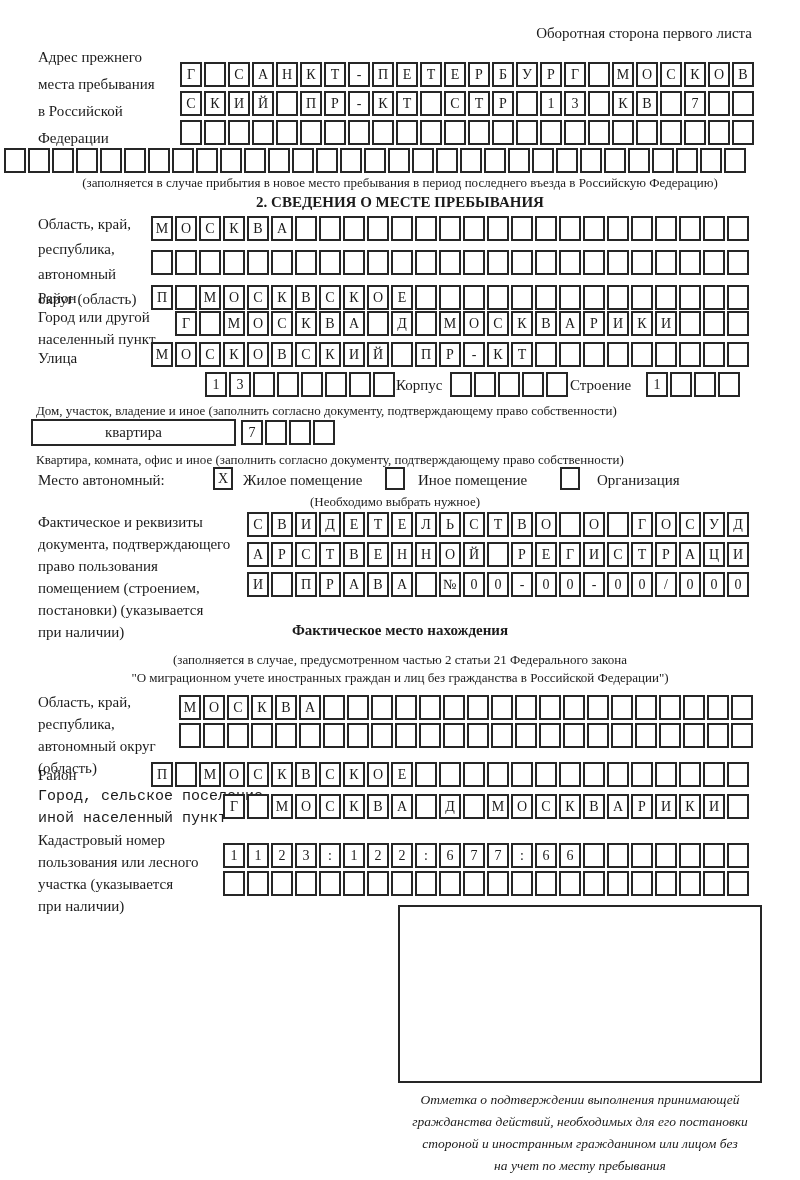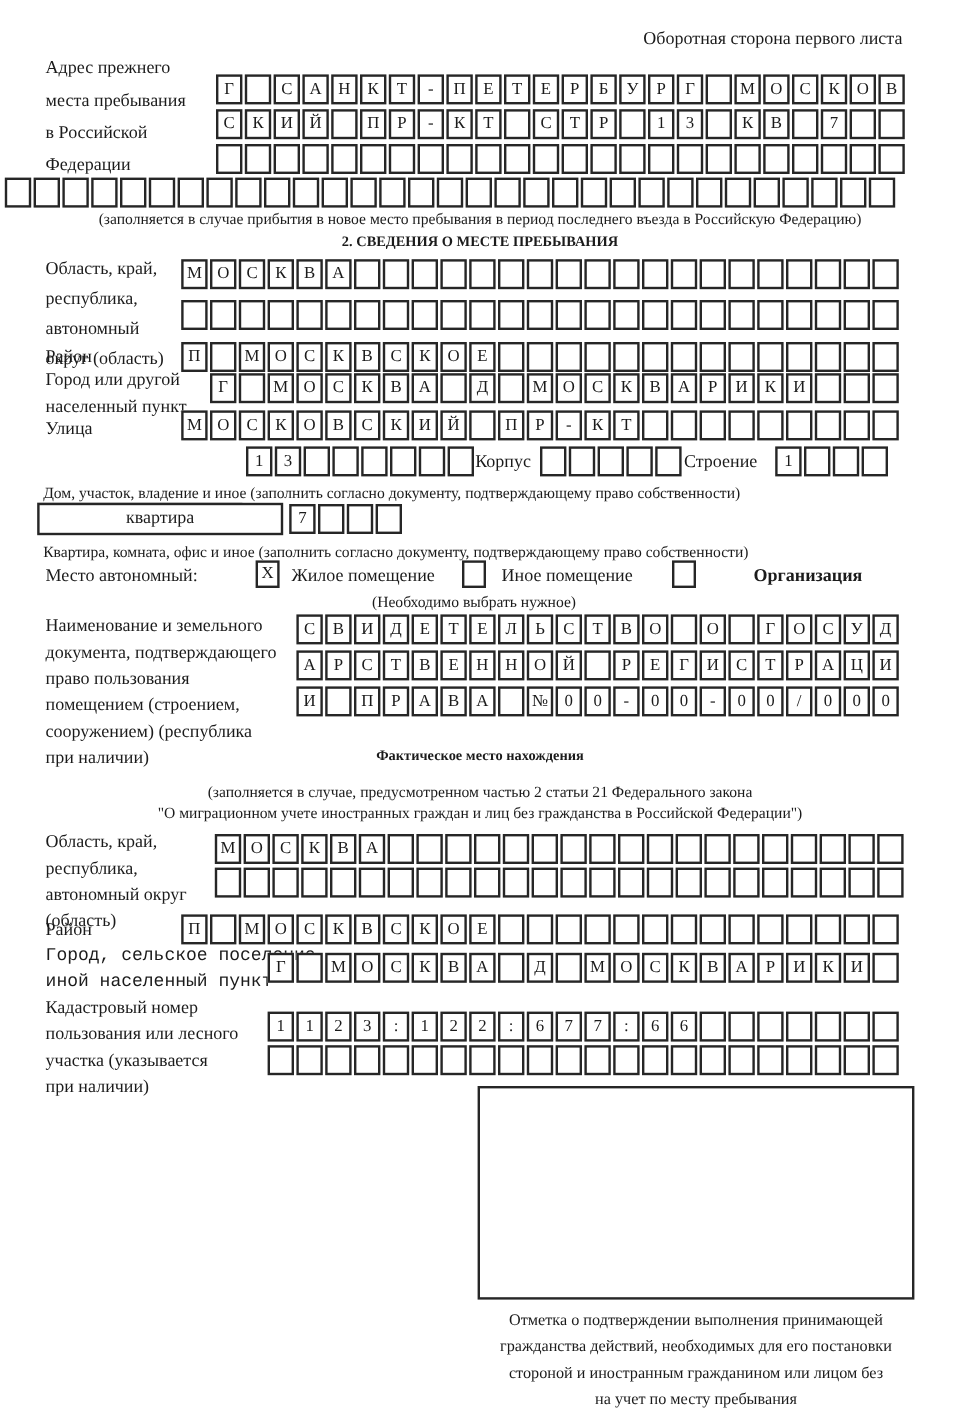--- a/index.html
+++ b/index.html
@@ -10,21 +10,21 @@
   .lh27 div{line-height:27px;}
   .lh25 div{line-height:25px;}
   .lh22 div{line-height:22px;}
   .cellrow{position:absolute;display:flex;gap:2px;}
   .cellrow .cell{flex:0 0 22px;width:22px;height:25px;box-sizing:border-box;
         border:2px solid #262626;background:#fff;display:flex;align-items:center;
         justify-content:center;font-size:14px;font-weight:400;}
   .center{left:0;width:800px;text-align:center;}
   .cap{font-size:13px;line-height:17px;}
   .bold{font-weight:bold;}
-  .title{font-size:12px;}
+  .title{font-size:15px;}
   .bigbox{position:absolute;border:2px solid #262626;box-sizing:border-box;background:#fff;
         display:flex;align-items:center;justify-content:center;font-size:15px;}
   .chk{position:absolute;width:20px;height:23px;border:2px solid #262626;box-sizing:border-box;
         display:flex;align-items:center;justify-content:center;font-size:14px;background:#fff;}
   .stampbox{position:absolute;border:2px solid #262626;box-sizing:border-box;background:#fff;}
 </style>
 </head>
 <body>
 
 <div class="page">
@@ -338,29 +338,29 @@
       <span class="cell"></span>
     </div>
   <div class="abs cap" style="left:36px;top:451px;">Квартира, комната, офис и иное (заполнить согласно документу, подтверждающему право собственности)</div>
 
   <div class="lbl" style="left:38px;top:469px;">Место автономный:</div>
   <div class="chk" style="left:213px;top:467px;">X</div>
   <div class="lbl" style="left:243px;top:469px;">Жилое помещение</div>
   <div class="chk" style="left:385px;top:467px;"></div>
   <div class="lbl" style="left:418px;top:469px;">Иное помещение</div>
   <div class="chk" style="left:560px;top:467px;"></div>
-  <div class="lbl" style="left:628px;top:469px;font-weight:bold;">Организация</div>
+  <div class="lbl" style="left:597px;top:469px;">Организация</div>
   <div class="abs cap" style="left:0;width:790px;text-align:center;top:493px;">(Необходимо выбрать нужное)</div>
 
   <div class="lbl lh22" style="left:38px;top:511px;">
-      <div>Наименование и земельного</div>
+      <div>Фактическое и реквизиты</div>
       <div>документа, подтверждающего</div>
       <div>право пользования</div>
       <div>помещением (строением,</div>
-      <div>сооружением) (республика</div>
+      <div>постановки) (указывается</div>
       <div>при наличии)</div>
     </div>
   <div class="cellrow" style="left:247px;top:512px;">
       <span class="cell">С</span>
       <span class="cell">В</span>
       <span class="cell">И</span>
       <span class="cell">Д</span>
       <span class="cell">Е</span>
       <span class="cell">Т</span>
       <span class="cell">Е</span>
@@ -598,20 +598,20 @@
       <span class="cell"></span>
       <span class="cell"></span>
       <span class="cell"></span>
       <span class="cell"></span>
       <span class="cell"></span>
       <span class="cell"></span>
       <span class="cell"></span>
     </div>
 
   <div class="stampbox" style="left:398px;top:905px;width:364px;height:178px;"></div>
-  <div class="abs cap" style="left:390px;top:1089px;width:380px;text-align:center;line-height:22px;font-size:13.5px;">
+  <div class="abs cap" style="left:390px;top:1089px;width:380px;text-align:center;line-height:22px;font-size:13.5px;font-style:italic;">
       <div>Отметка о подтверждении выполнения принимающей</div>
       <div>гражданства действий, необходимых для его постановки</div>
       <div>стороной и иностранным гражданином или лицом без</div>
       <div>на учет по месту пребывания</div>
     </div>
 
 </div>
 
 </body></html>

